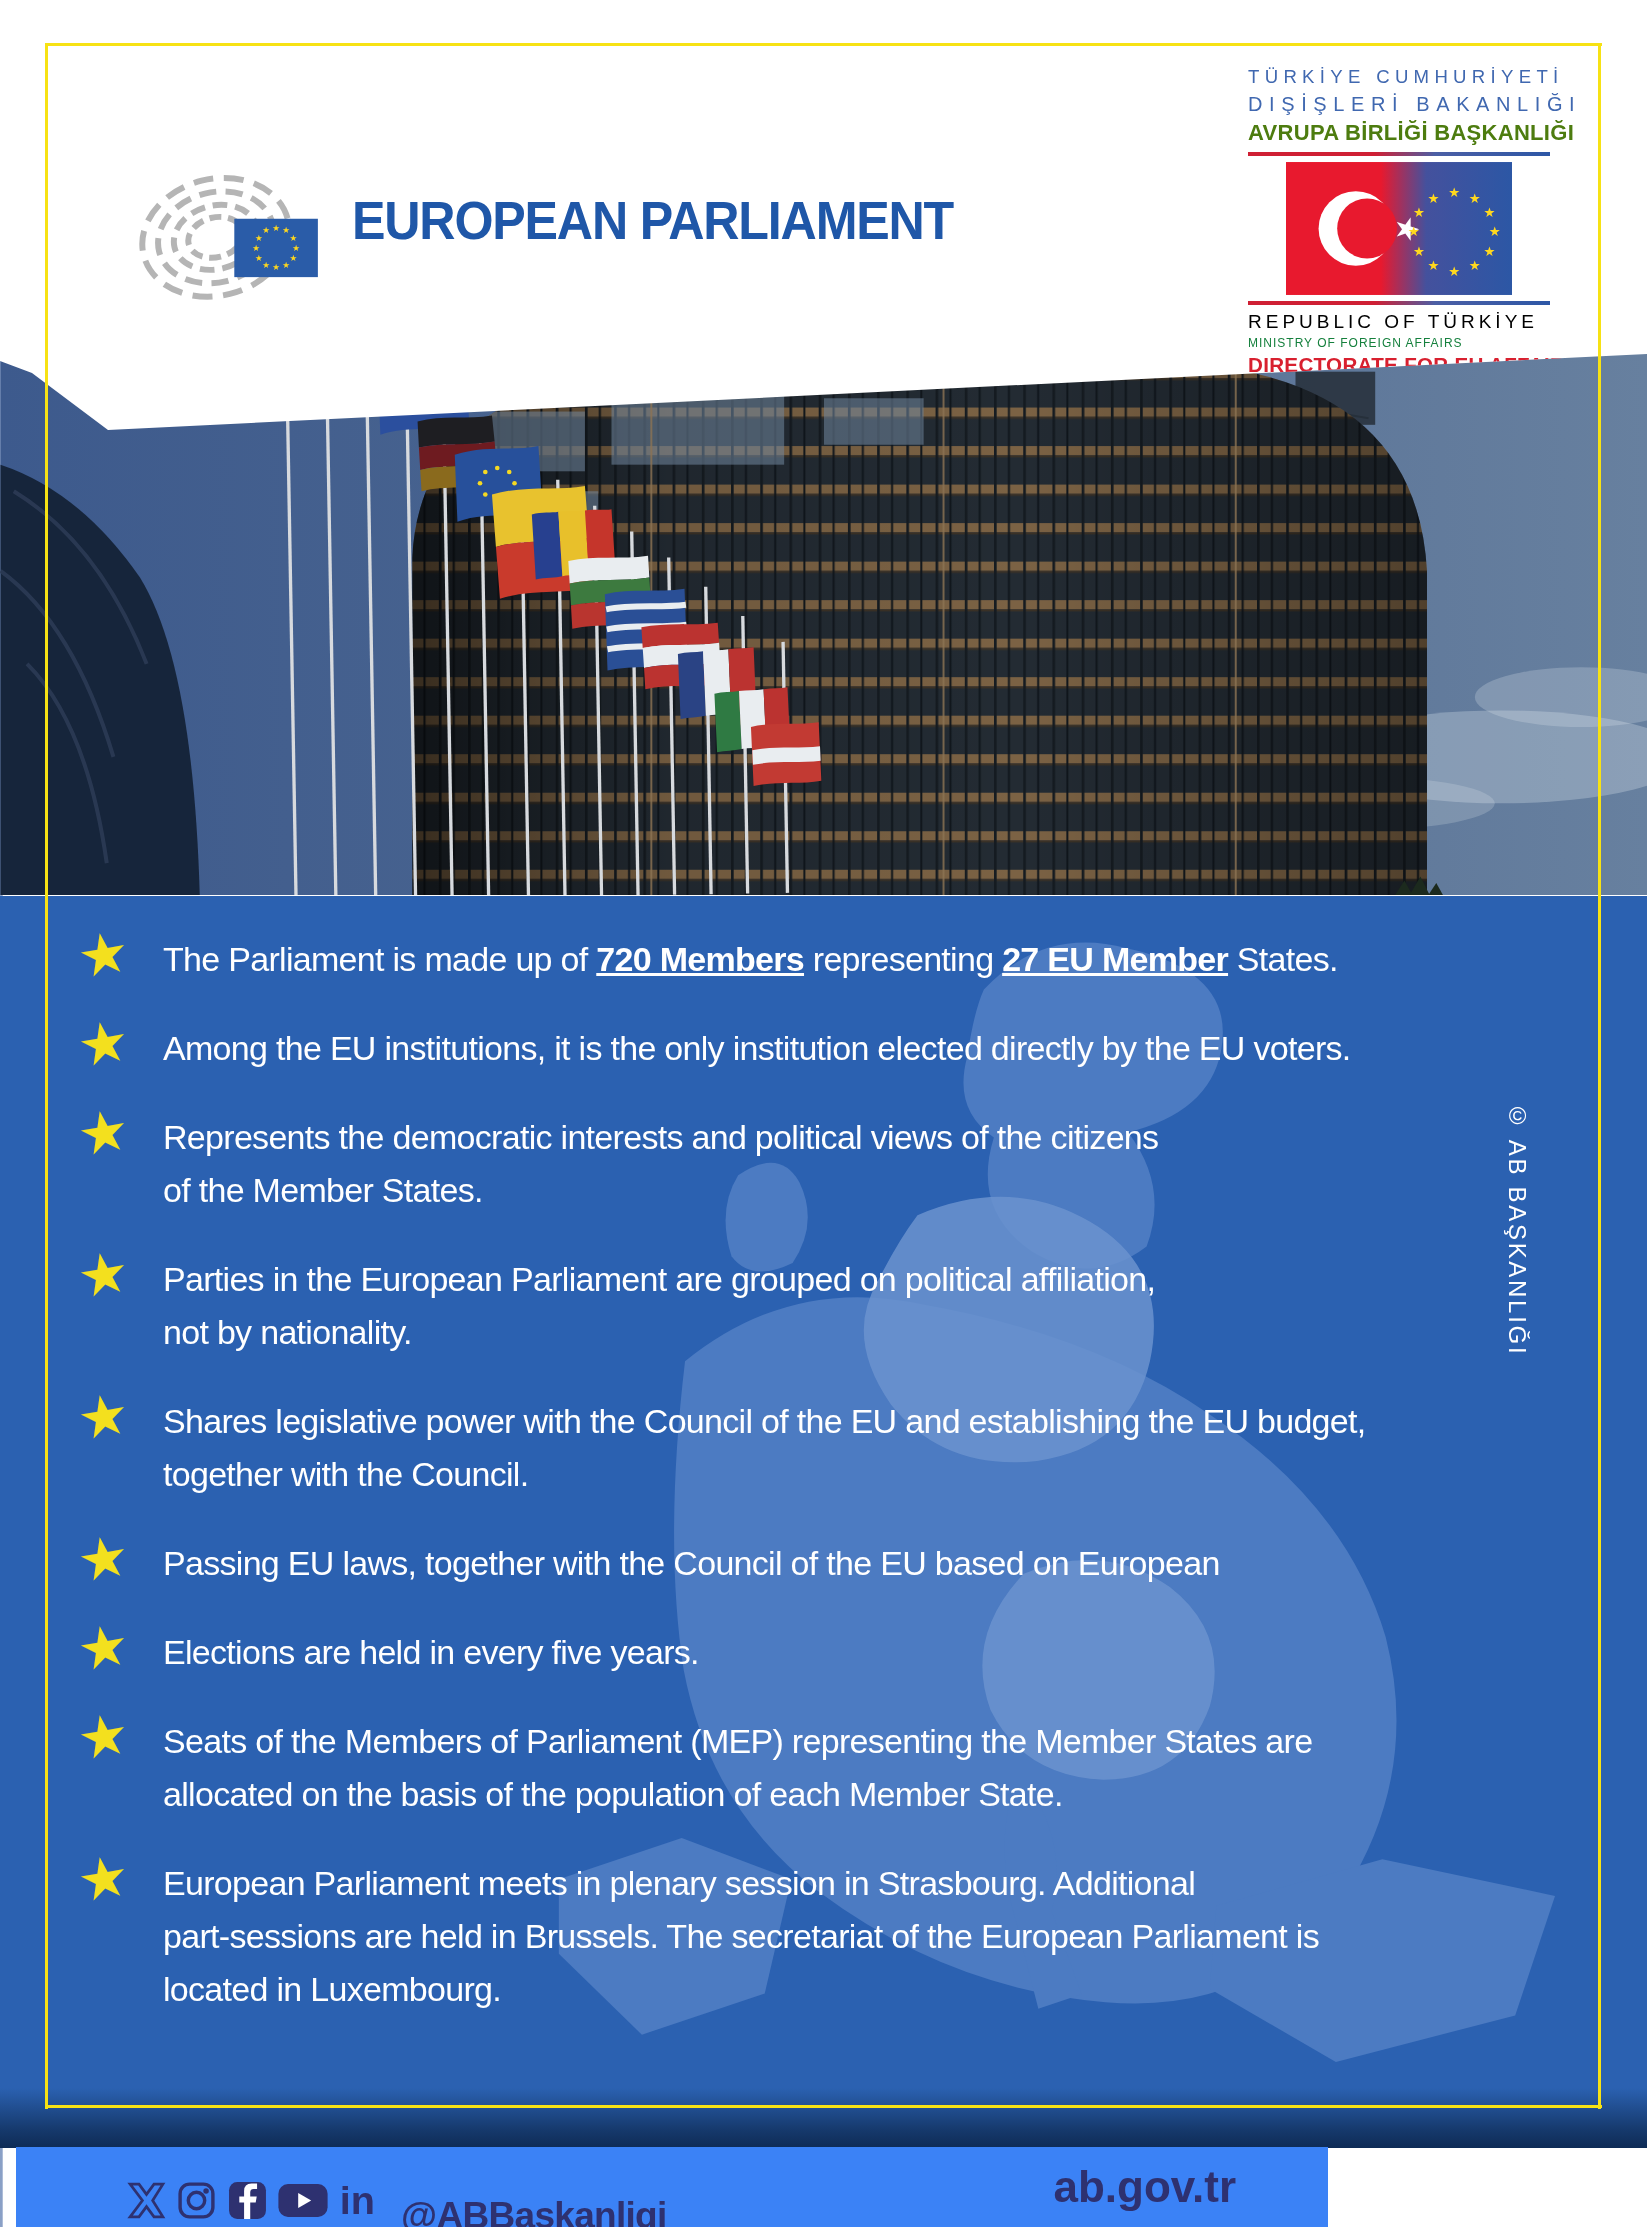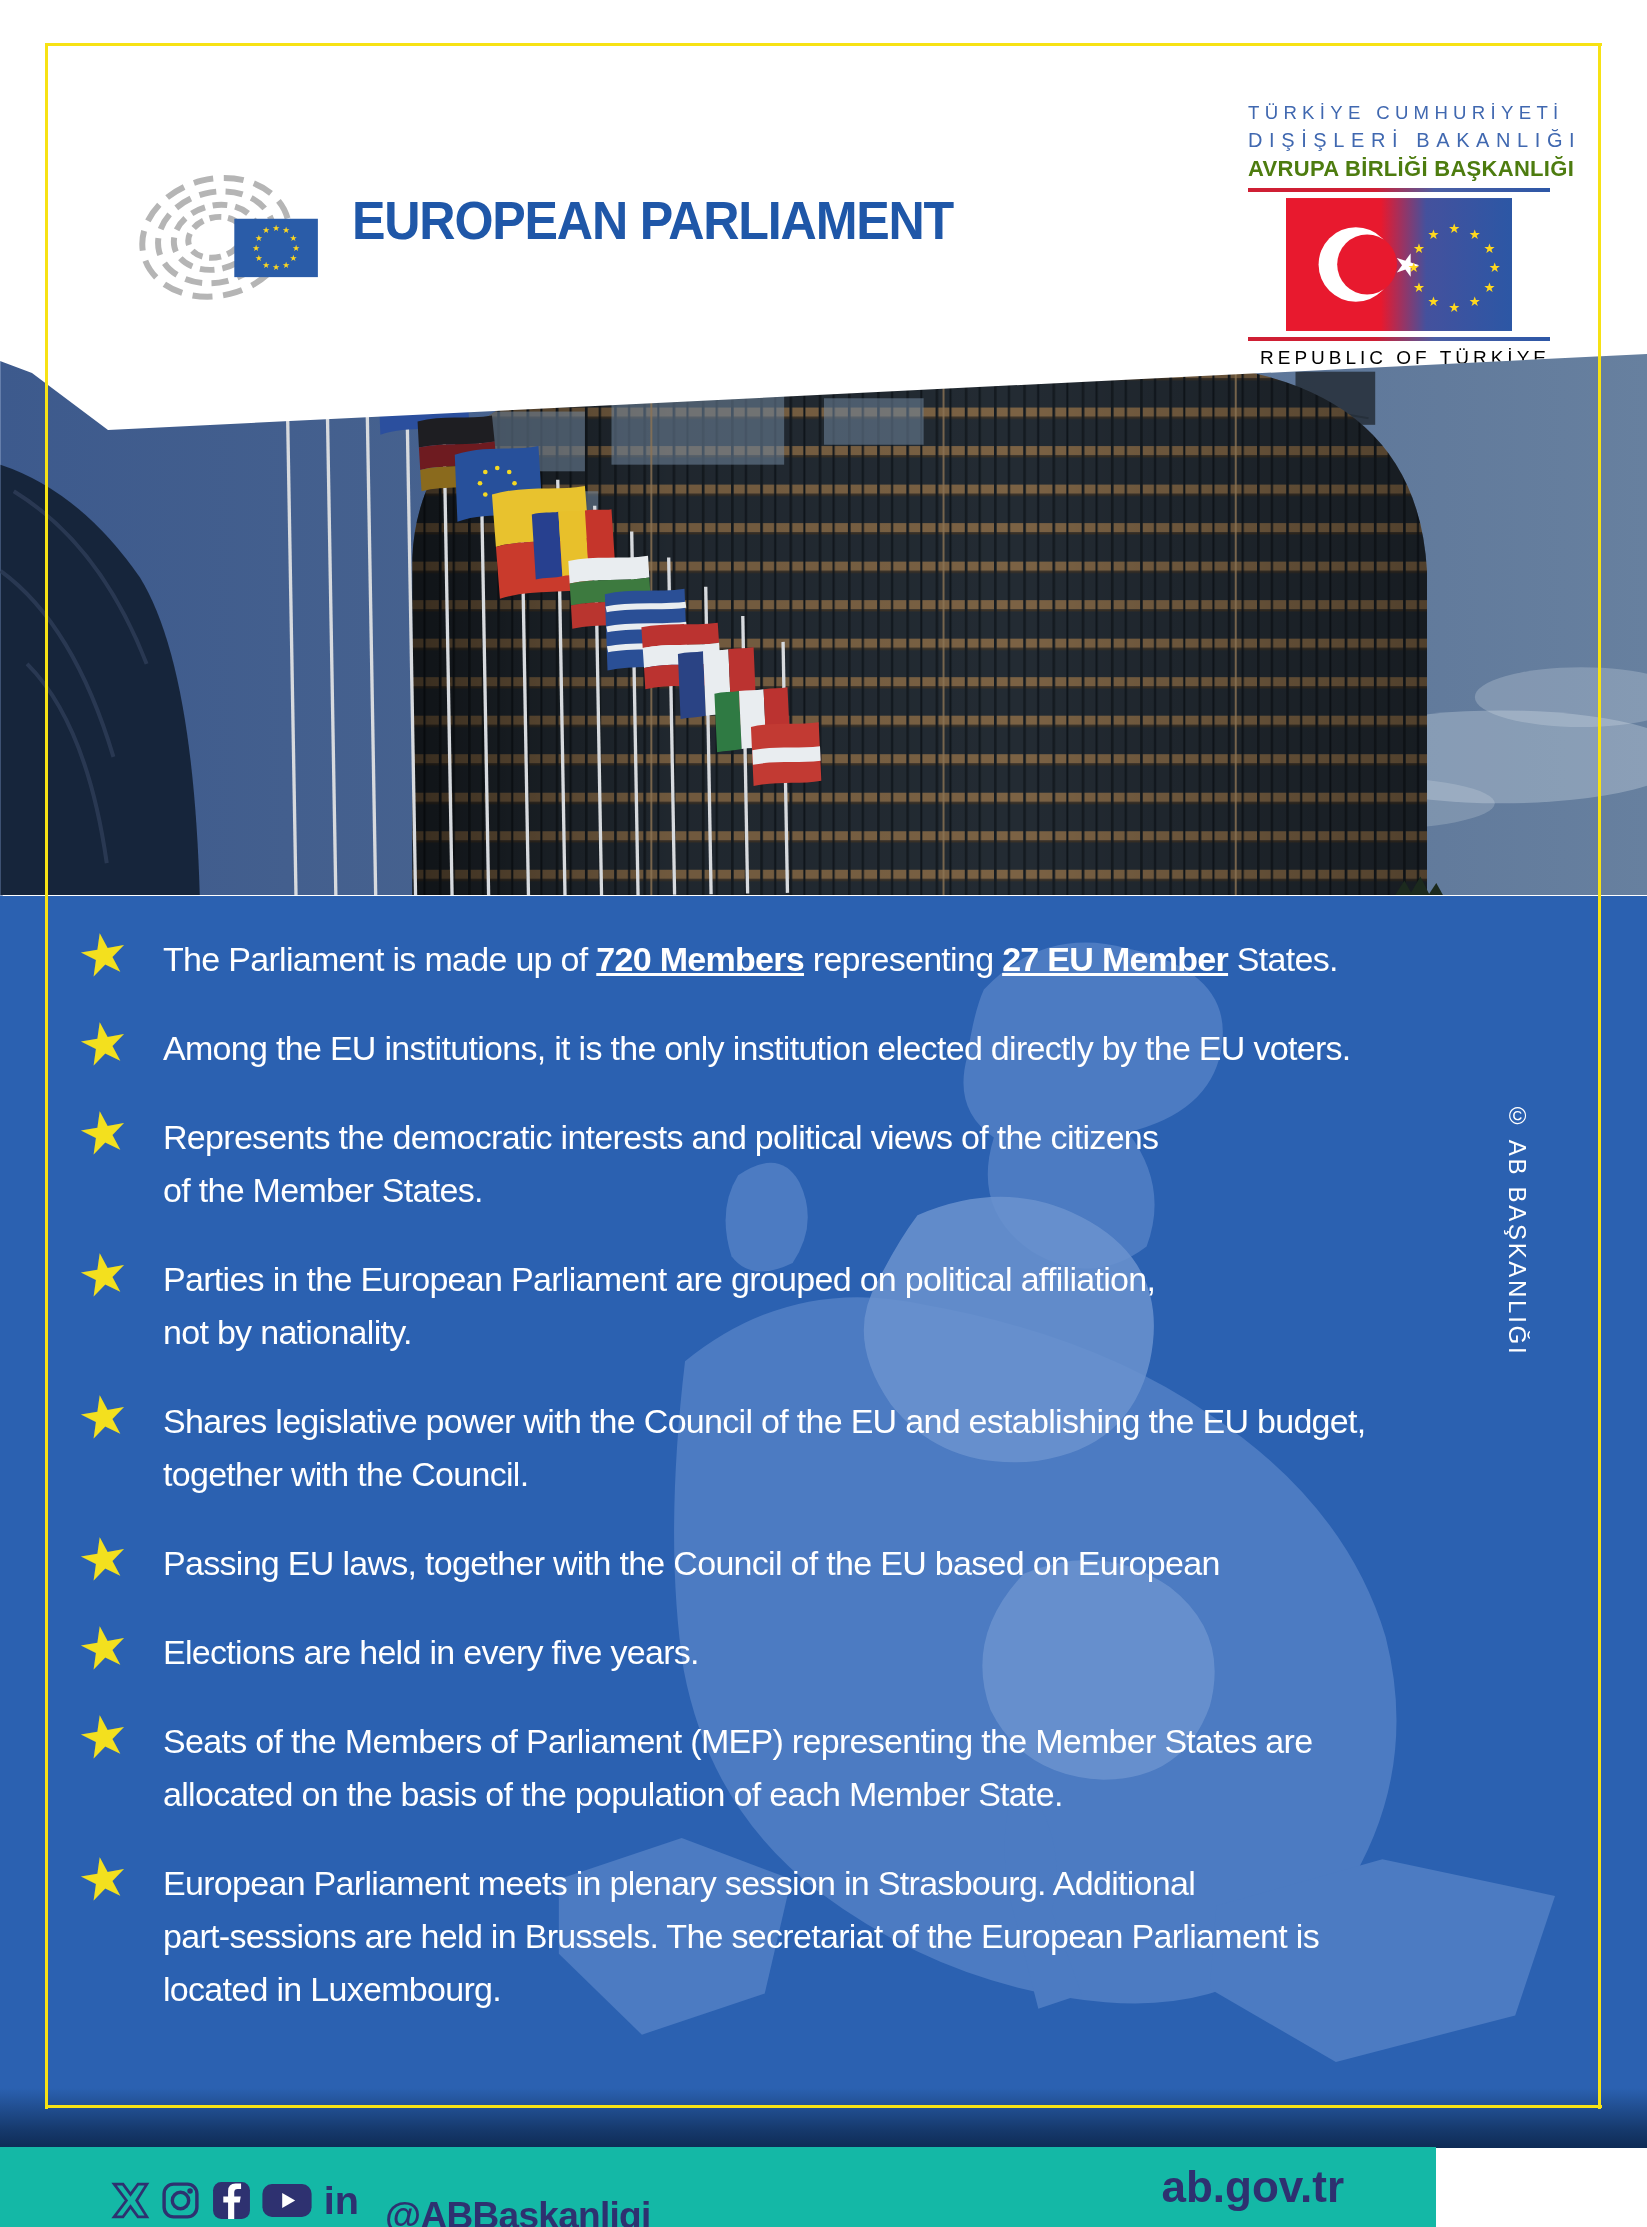--- a/index.html
+++ b/index.html
@@ -7,21 +7,21 @@
         font-family:"Liberation Sans",sans-serif;
         box-shadow:inset 0 2.7px 0 #8aa0c6, inset 2.7px 0 0 #8aa0c6;}
   
   .photo{position:absolute;left:0;top:292px;width:1648px;height:603px;}
   
   .header{position:absolute;left:0;top:0;width:1648px;height:438px;background:#ffffff;
           clip-path:polygon(0 0,1648px 0,1648px 354px,108px 430px,32px 373px,0 361px);}
   .ep-brand{position:absolute;left:136px;top:171px;}
   .ep-title{position:absolute;left:352px;top:189px;margin:0;font-size:54px;font-weight:bold;
             color:#1f57a8;letter-spacing:-1.3px;transform:scaleX(.93);transform-origin:left top;white-space:nowrap;}
-  .ministry{position:absolute;left:1248px;top:66px;width:302px;text-align:right;margin-top:36px;}
+  .ministry{position:absolute;left:1248px;top:66px;width:302px;text-align:left;}
   .ministry .tr1{font-size:18.6px;letter-spacing:5.3px;color:#4068b0;margin:0 0 4.7px 0;white-space:nowrap;}
   .ministry .tr2{font-size:20px;letter-spacing:6.6px;color:#4068b0;margin:0 0 4.7px 0;white-space:nowrap;}
   .ministry .tr3{font-size:22px;font-weight:bold;letter-spacing:0.3px;color:#4d7c0f;margin:0;white-space:nowrap;}
   .rule{height:3.3px;background:linear-gradient(90deg,#cf1f34 0%,#cf1f34 42%,#4b5fa5 62%,#2d57a6 100%);margin:6px 0;}
   .min-flag{display:block;margin:2.7px auto 6.6px auto;}
   .ministry .en1{font-size:19px;letter-spacing:4px;color:#000000;margin:4px 0 3.3px 0;white-space:nowrap;}
   .ministry .en2{font-size:12px;letter-spacing:1px;color:#15803d;margin:0 0 3.3px 0;white-space:nowrap;}
   .ministry .en3{font-size:20.6px;font-weight:bold;letter-spacing:0.3px;color:#d8202f;margin:0;white-space:nowrap;}
   
   .frame-line{position:absolute;background:#f7e214;z-index:40;}
@@ -36,21 +36,21 @@
   .map-wm{position:absolute;right:0;top:0;pointer-events:none;}
   .bullets{position:relative;list-style:none;margin:0;padding:37px 0 0 0;z-index:5;}
   .bullets li{position:relative;margin:0 0 36px 0;padding-left:163px;}
   .bullets .star{position:absolute;left:78px;top:-6.6px;font-family:"DejaVu Sans",sans-serif;
                  font-size:57px;line-height:57px;color:#f3e01e;transform:rotate(-10deg);}
   .bullets .bline{font-size:34px;line-height:53px;letter-spacing:-0.7px;color:#ffffff;white-space:nowrap;}
   .bullets .bline b{font-weight:bold;text-decoration:underline;}
   .credit{position:absolute;top:206px;right:117px;writing-mode:vertical-rl;text-orientation:mixed;
           font-size:24px;letter-spacing:2.7px;color:#ffffff;z-index:6;}
   
-  .footer{position:absolute;left:0;top:2147px;width:1436px;height:80px;background:#14b8a6;}
+  .footer{position:absolute;left:16px;top:2147px;width:1312px;height:80px;background:#3b82f6;}
   .social{position:absolute;left:110px;top:16px;display:flex;align-items:center;gap:9.3px;}
   .handle{font-size:37px;font-weight:600;color:#2e3170;margin-left:6.6px;letter-spacing:-0.7px;margin-top:32px;}
   .site{position:absolute;right:92px;top:14.6px;font-size:44px;font-weight:600;color:#2e3170;letter-spacing:0;}
   .icon{display:block;}
 </style>
 </head>
 <body>
 
 <div class="page">
 

